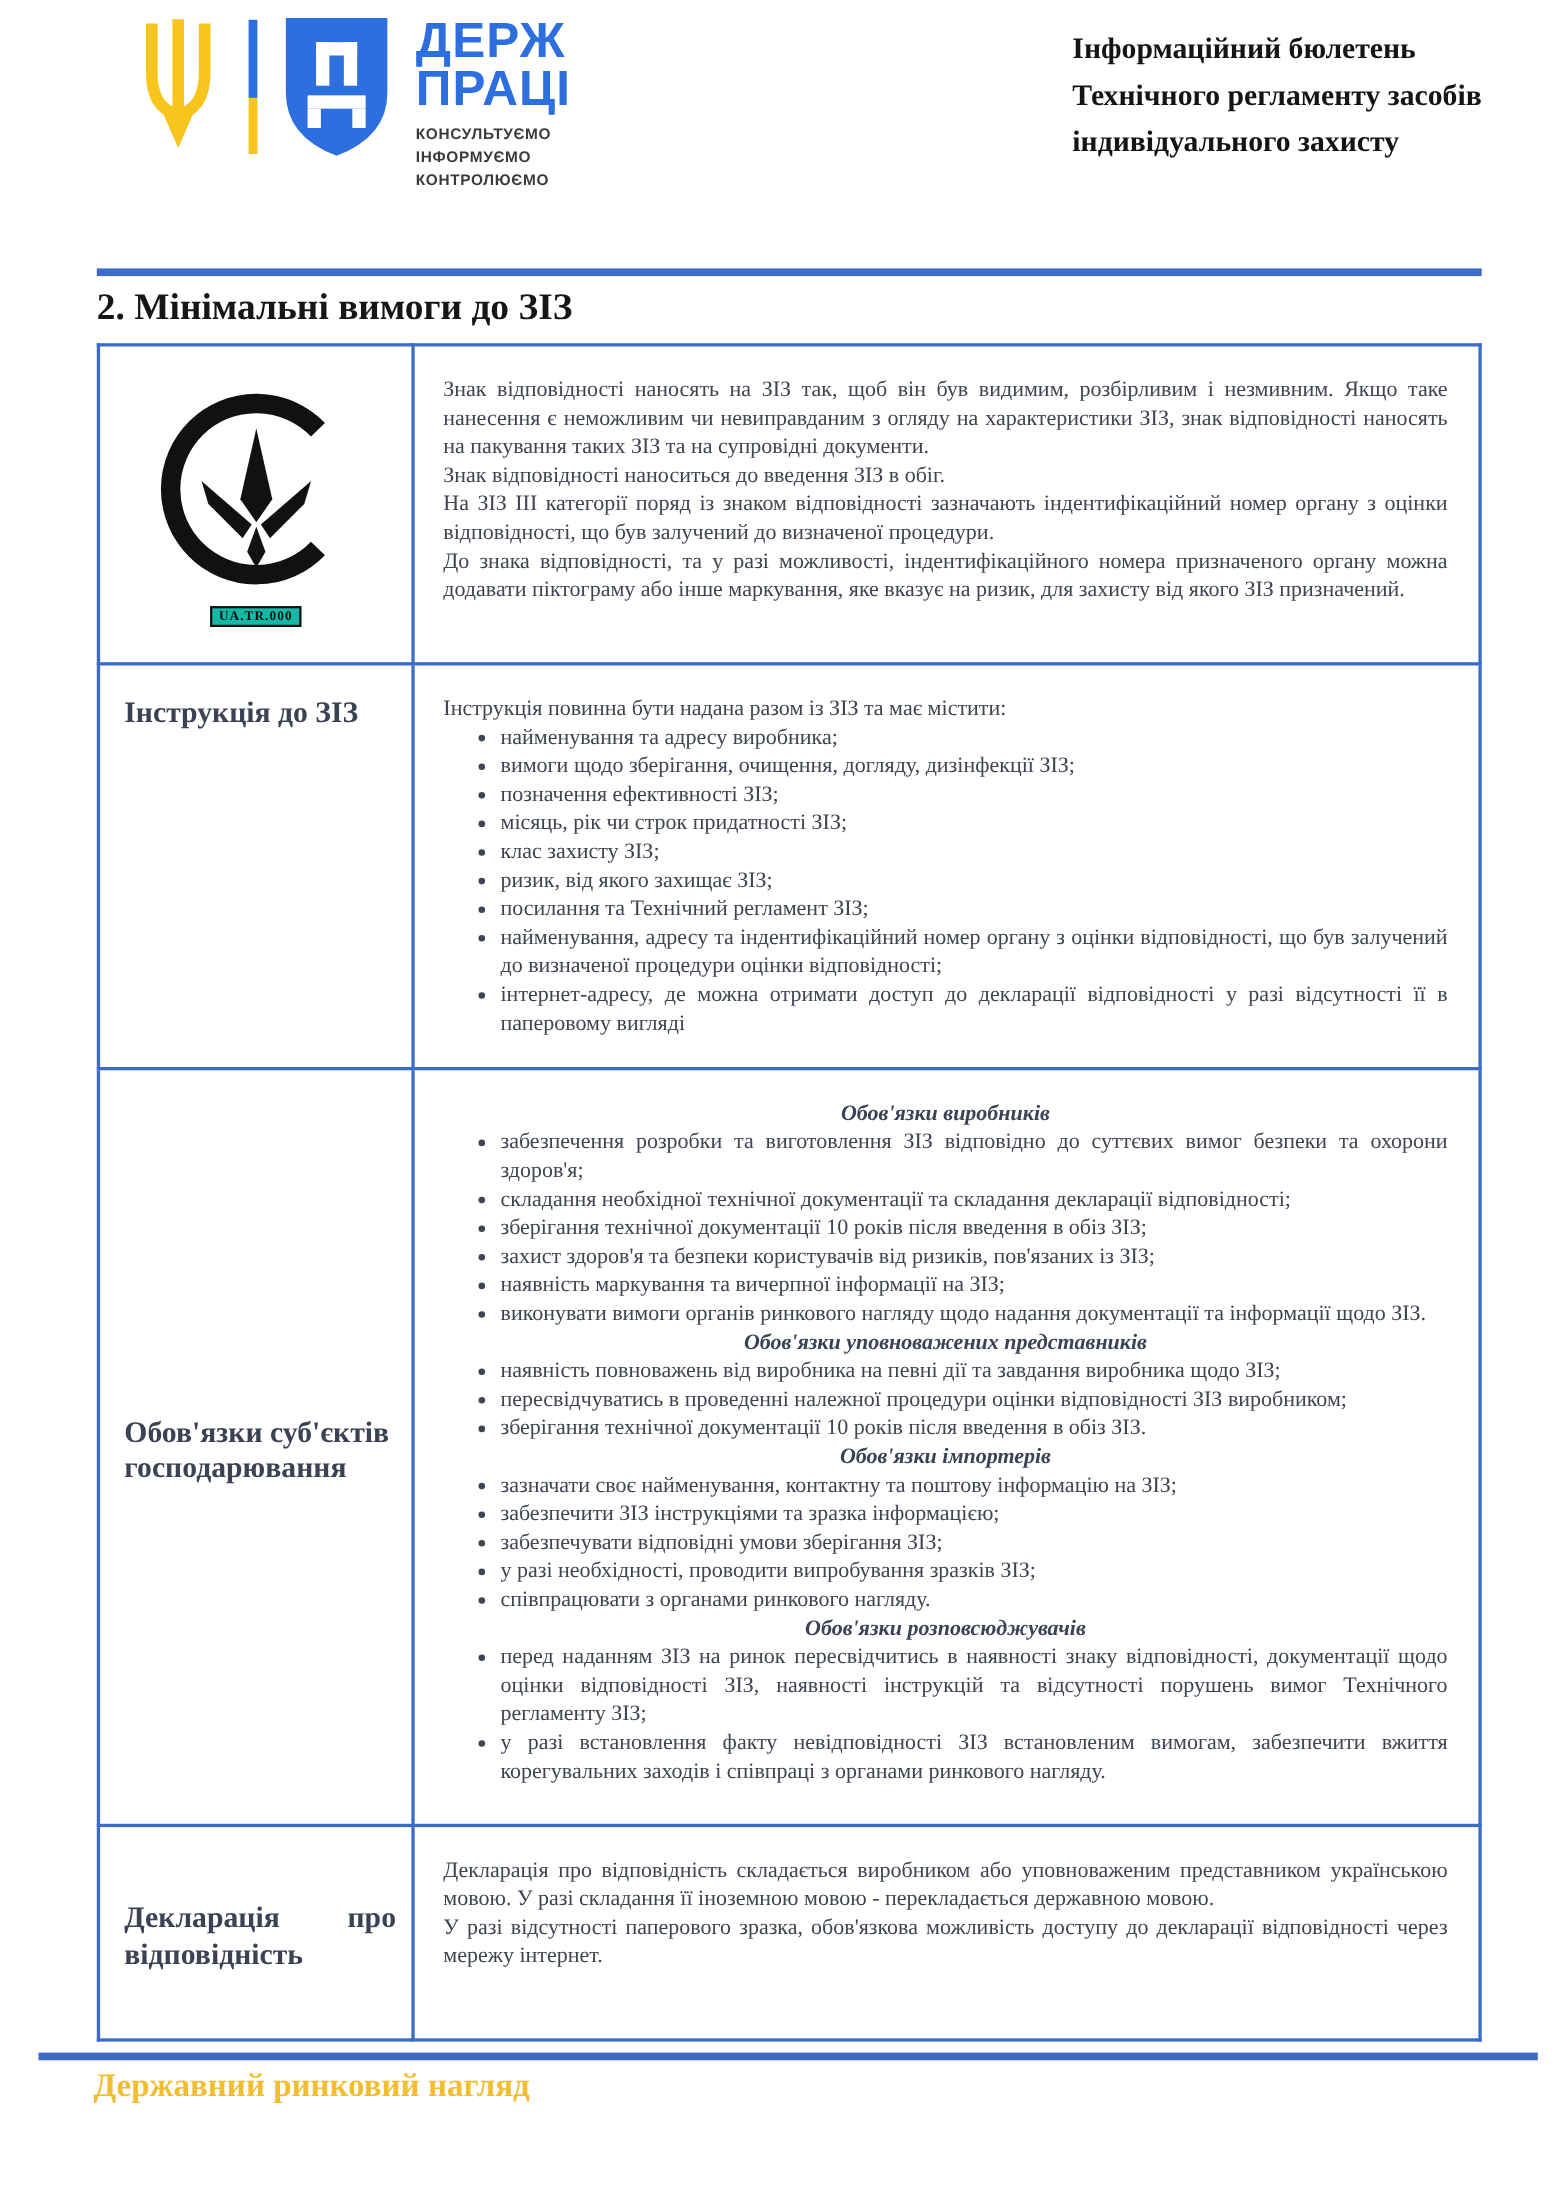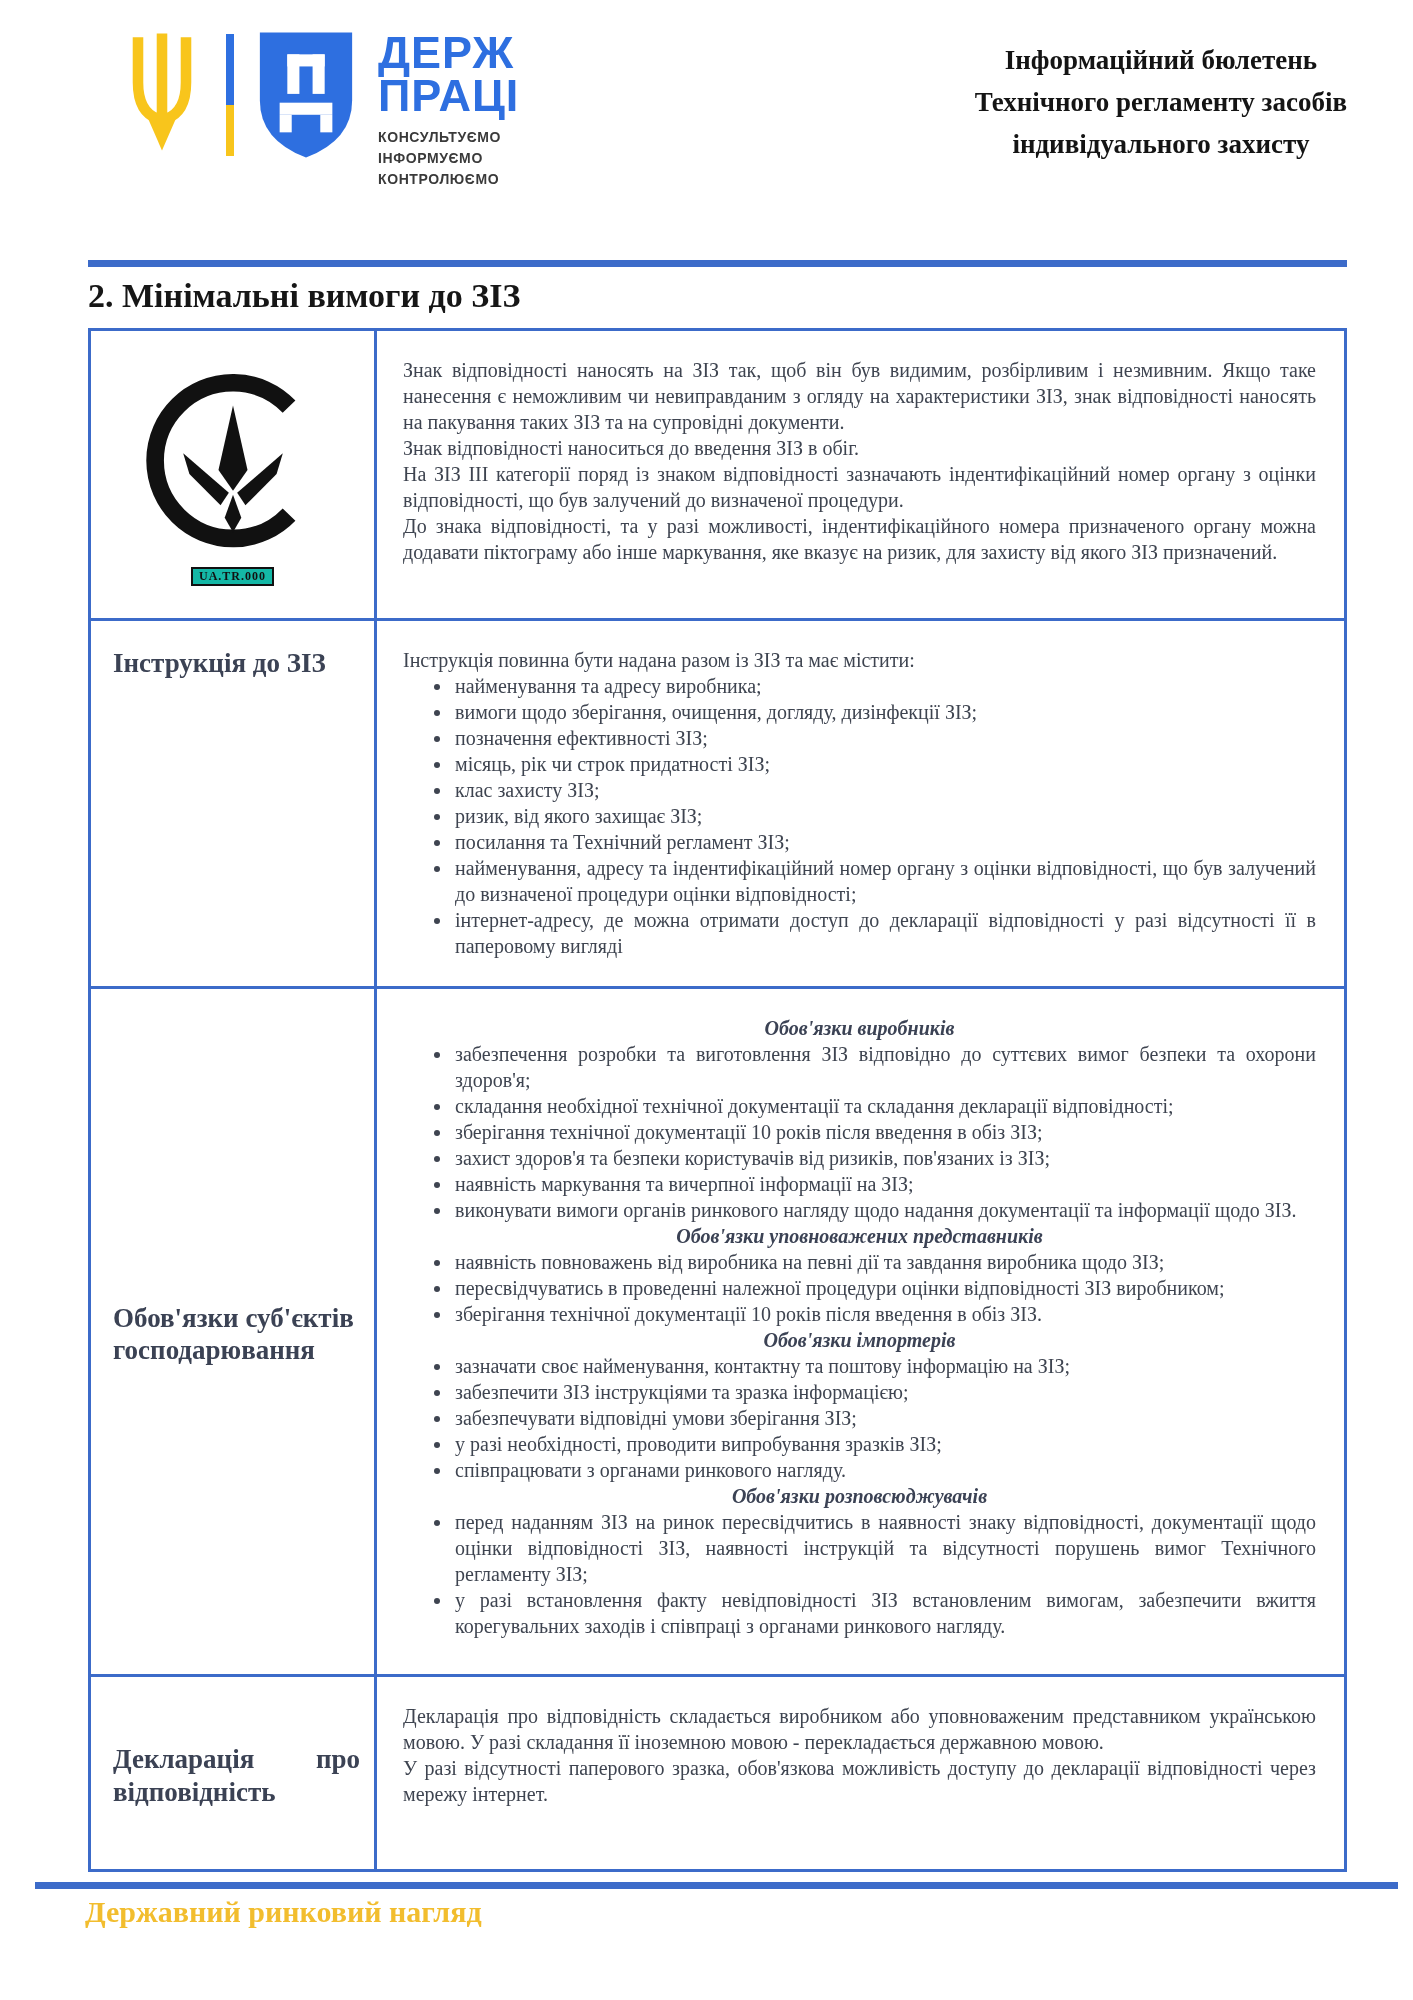--- a/index.html
+++ b/index.html
@@ -14,31 +14,31 @@
   html,body{background:#ffffff;}
   body{
     width:1413px;height:2000px;overflow:hidden;
     font-family:"Liberation Serif","DejaVu Serif",serif;
     color:var(--text-color);
   }
   .content{margin-left:88px;width:1259px;}
   .preline{white-space:pre-line;}
 
   
-  header{display:flex;justify-content:space-between;align-items:flex-start;padding-top:28px;}
+  header{display:flex;justify-content:space-between;align-items:flex-start;padding-top:12px;}
   .brand{display:flex;align-items:flex-start;gap:16px;margin-left:26px;}
   .brand svg{display:block;}
   .divider-bar{width:8px;height:122px;margin-top:6px;display:flex;flex-direction:column;}
   .divider-bar .d-top{flex:0 0 58%;background:var(--logo-blue);}
   .divider-bar .d-bot{flex:1;background:var(--brand-yellow);}
   .brand-text{font-family:"Liberation Sans","DejaVu Sans",sans-serif;margin-top:4px;}
   .brand-name{color:var(--logo-blue);font-size:45px;font-weight:bold;line-height:.95;letter-spacing:1px;}
   .brand-tagline{margin-top:9px;color:#3a3a3a;font-size:14px;font-weight:bold;line-height:1.5;letter-spacing:.6px;}
   .masthead-title{
-    text-align:center;font-weight:bold;font-size:27px;line-height:1.55;color:#141414;margin-top:12px;
+    text-align:left;font-weight:bold;font-size:27px;line-height:1.55;color:#141414;margin-top:12px;
   }
 
   
   .rule-blue{height:7px;background:var(--accent-blue);margin-top:70px;}
   h1{font-size:34px;font-weight:bold;color:#161616;margin:7px 0 10px 0;line-height:1.3;}
 
   
   table{border-collapse:collapse;width:100%;table-layout:fixed;}
   td{border:3px solid var(--accent-blue);vertical-align:top;font-size:20px;line-height:1.3;}
   col.c-label{width:286px;}

